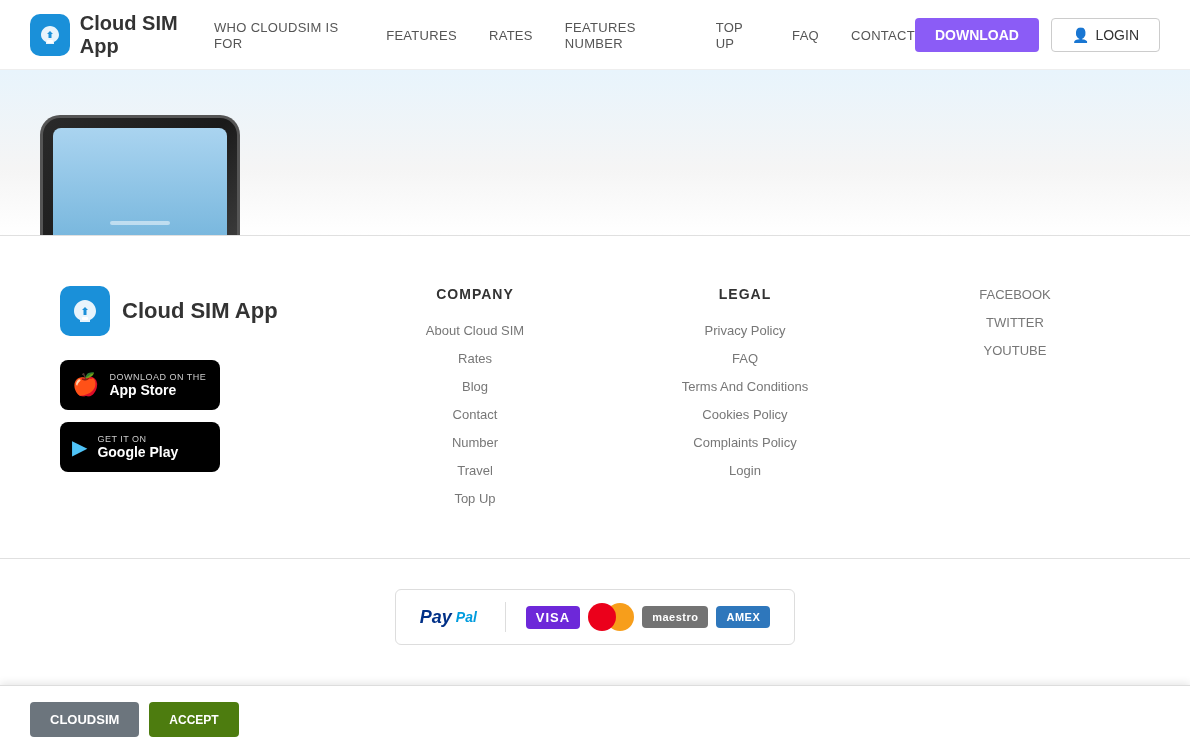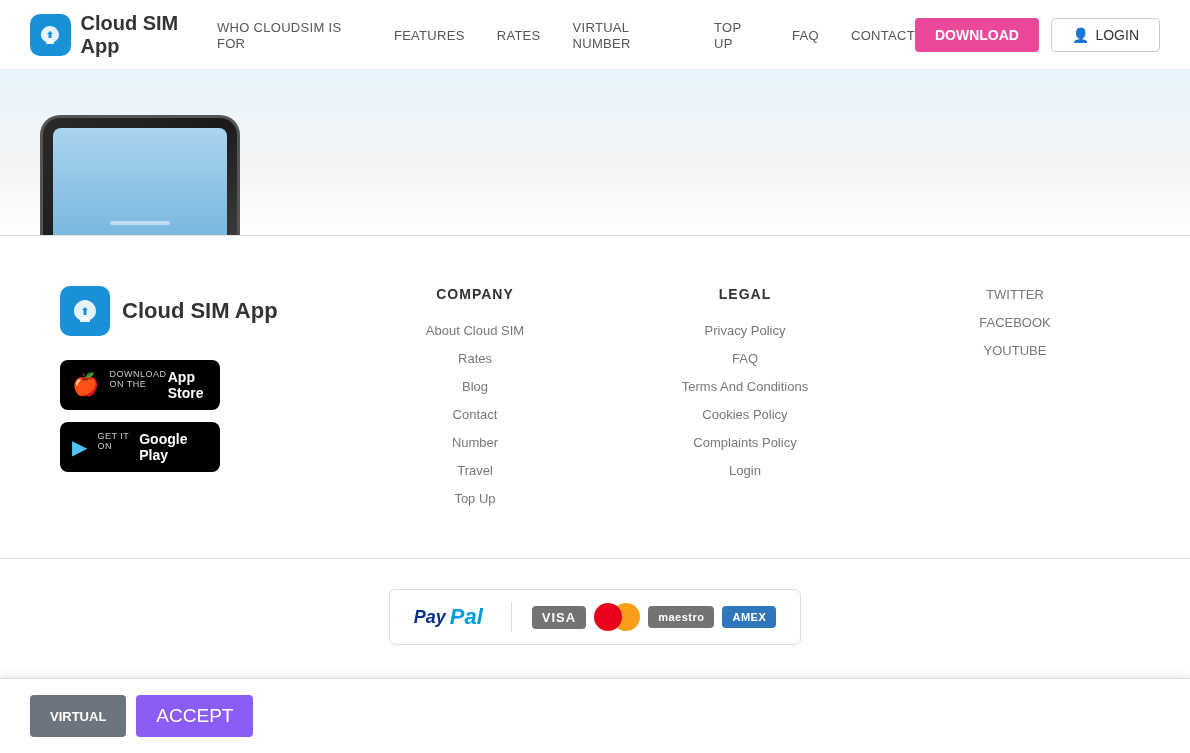--- a/index.html
+++ b/index.html
@@ -49,21 +49,21 @@
       font-size: 13px;
       font-weight: 500;
       letter-spacing: 0.3px;
     }
     .navbar-actions {
       display: flex;
       gap: 12px;
     }
     .btn-download {
       padding: 8px 20px;
-      background: #ec4899;
+      background: #8b5cf6;
       color: #fff;
       border: none;
       border-radius: 4px;
       font-size: 14px;
       font-weight: bold;
       cursor: pointer;
     }
     .btn-login {
       padding: 8px 20px;
       background: #fff;
@@ -175,21 +175,21 @@
       padding: 0 12px;
       gap: 10px;
       text-decoration: none;
     }
     .app-store-btn .store-icon {
       font-size: 22px;
       color: #fff;
     }
     .app-store-text {
       display: flex;
-      flex-direction: row;
+      flex-direction: column;
     }
     .app-store-text .small-text {
       font-size: 9px;
       color: #ccc;
       text-transform: uppercase;
       letter-spacing: 0.5px;
     }
     .app-store-text .big-text {
       font-size: 14px;
       color: #fff;
@@ -258,23 +258,23 @@
       gap: 8px;
       background: #fff;
     }
     .paypal-logo {
       display: flex;
       align-items: center;
       gap: 4px;
       margin-right: 8px;
     }
     .paypal-p1 { color: #003087; font-weight: bold; font-size: 18px; font-style: italic; }
-    .paypal-p2 { color: #009cde; font-weight: bold; font-size: 22px; font-style: italic; }
+    .paypal-p2 { color: #009cde; font-weight: bold; font-size: 14px; font-style: italic; }
     .card-visa {
-      background: #737373;
+      background: #6d28d9;
       color: #fff;
       font-weight: bold;
       font-size: 13px;
       padding: 4px 10px;
       border-radius: 4px;
       letter-spacing: 1px;
     }
     .card-mc {
       display: flex;
       align-items: center;
@@ -341,27 +341,27 @@
       background: #6c757d;
       color: #fff;
       border: none;
       border-radius: 4px;
       cursor: pointer;
       font-size: 13px;
       font-weight: bold;
     }
     .btn-accept {
       padding: 10px 20px;
-      background: #8b5cf6;
+      background: #4d7c0f;
       color: #fff;
       border: none;
       border-radius: 4px;
       cursor: pointer;
-      font-size: 19px;
-      font-weight: normal;
+      font-size: 12px;
+      font-weight: bold;
     }
   </style>
 </head>
 <body>
 
 <nav class="navbar">
   <a class="navbar-logo" href="#">
     <div class="navbar-logo-icon">
       <svg width="28" height="28" viewBox="0 0 28 28" fill="none">
         <rect width="28" height="28" rx="6" fill="#1a90d9"></rect>
@@ -369,21 +369,21 @@
         <rect x="11" y="19" width="6" height="3" rx="1" fill="white"></rect>
         <path d="M11 13 L14 10 L17 13 L15.5 13 L15.5 17 L12.5 17 L12.5 13Z" fill="#1a90d9"></path>
       </svg>
     </div>
     <span class="navbar-logo-text">Cloud SIM App</span>
   </a>
   <ul class="navbar-links">
     <li><a href="#">WHO CLOUDSIM IS FOR</a></li>
     <li><a href="#">FEATURES</a></li>
     <li><a href="#">RATES</a></li>
-    <li><a href="#">VIRTUAL NUMBER</a></li>
+    <li><a href="#">FEATURES NUMBER</a></li>
     <li><a href="#">TOP UP</a></li>
     <li><a href="#">FAQ</a></li>
     <li><a href="#">CONTACT</a></li>
   </ul>
   <div class="navbar-actions">
     <button class="btn-download">DOWNLOAD</button>
     <button class="btn-login">
       <span>👤</span>
       <span>LOGIN</span>
     </button>
@@ -451,22 +451,22 @@
         <li><a href="#">FAQ</a></li>
         <li><a href="#">Terms And Conditions</a></li>
         <li><a href="#">Cookies Policy</a></li>
         <li><a href="#">Complaints Policy</a></li>
         <li><a href="#">Login</a></li>
       </ul>
     </div>
 
     <div class="footer-col">
       <ul>
+        <li><a href="#">FACEBOOK</a></li>
         <li><a href="#">TWITTER</a></li>
-        <li><a href="#">FACEBOOK</a></li>
         <li><a href="#">YOUTUBE</a></li>
       </ul>
     </div>
 
   </div>
 </footer>
 
 <div class="footer-payment-divider"></div>
 
 <div class="footer-payment">
@@ -481,16 +481,16 @@
       <div class="mc-circle1"></div>
       <div class="mc-circle2"></div>
     </div>
     <span class="card-maestro">maestro</span>
     <span class="card-amex">AMEX</span>
   </div>
 </div>
 
 <div class="cookie-banner">
   <div class="cookie-actions">
-    <button class="btn-settings">VIRTUAL</button>
+    <button class="btn-settings">CLOUDSIM</button>
     <button class="btn-accept">ACCEPT</button>
   </div>
 </div>
 
 </body></html>

